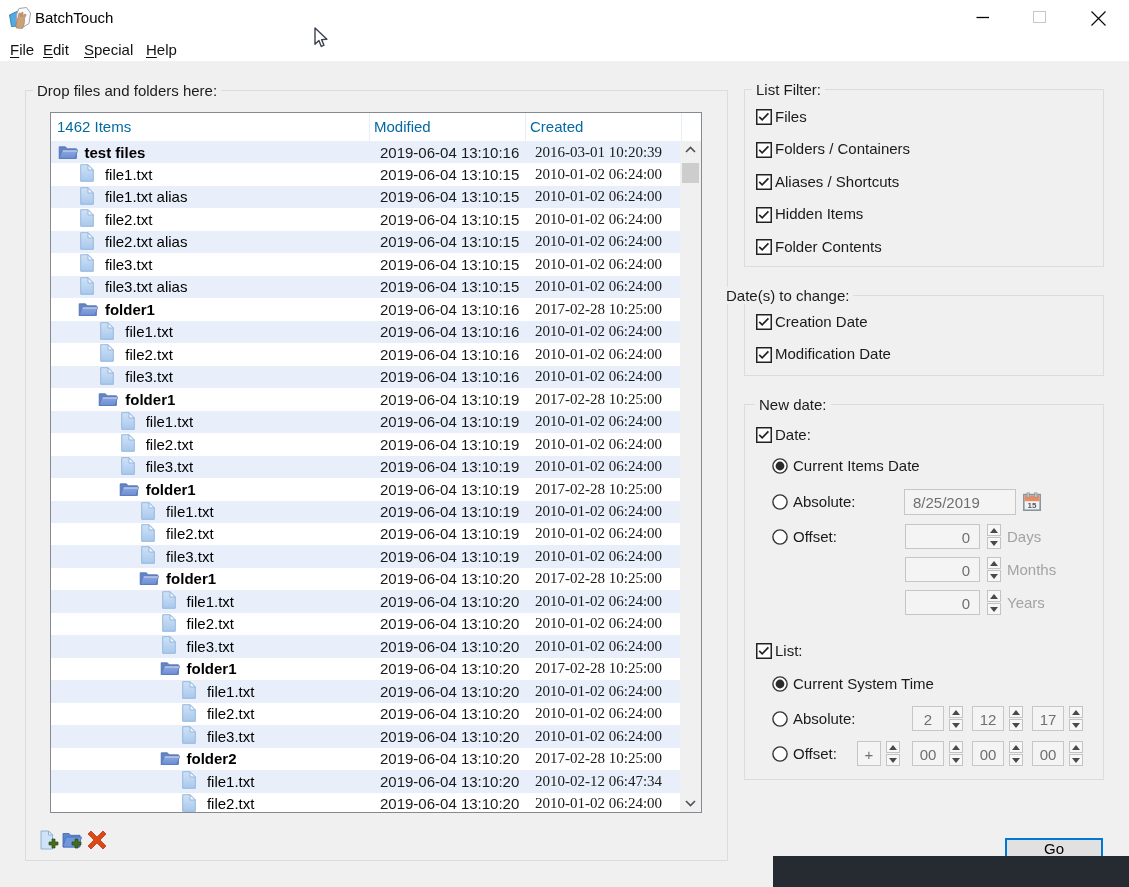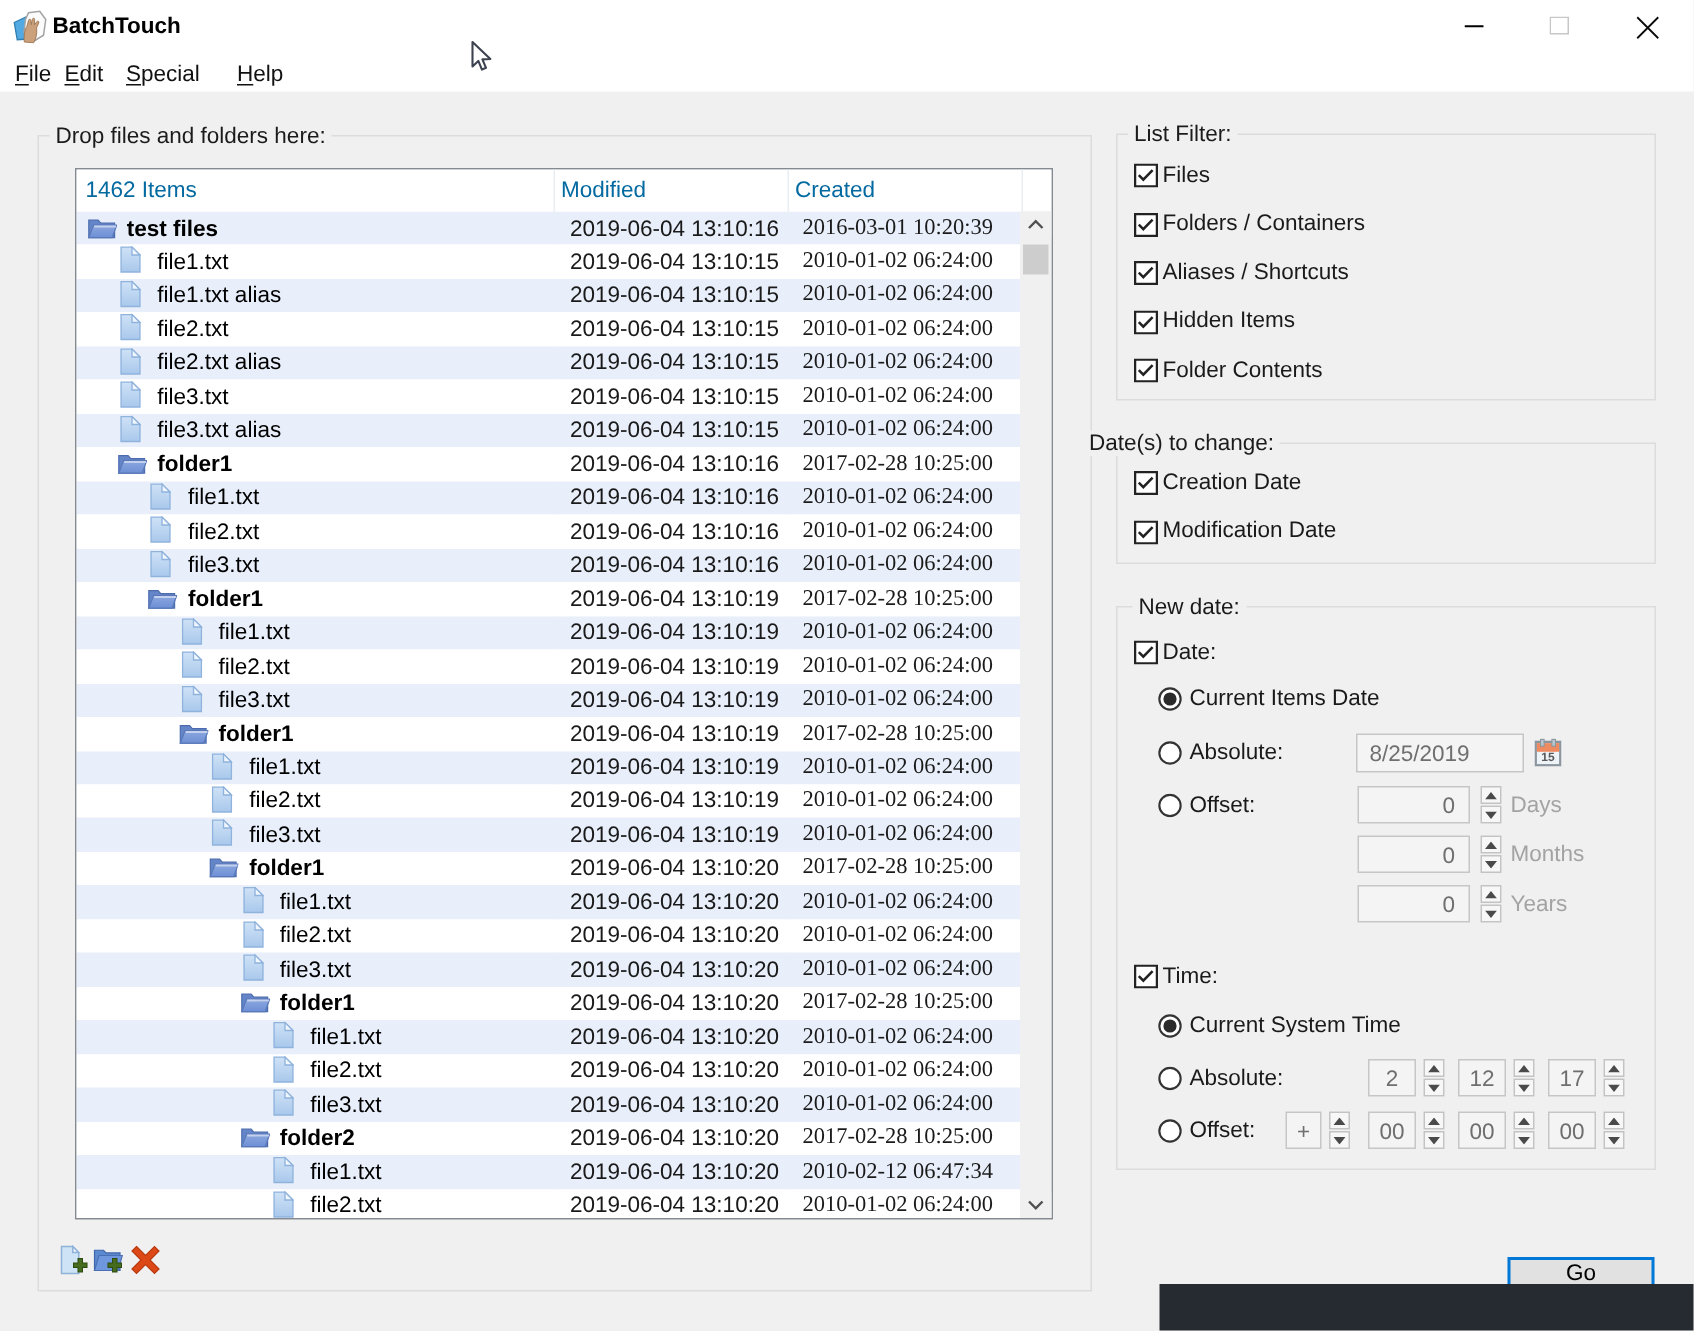--- a/index.html
+++ b/index.html
@@ -1,19 +1,19 @@
 <!DOCTYPE html>
 <html><head><meta charset="utf-8"><style>
 * { margin:0; padding:0; box-sizing:border-box; }
 html,body { width:1129px; height:887px; overflow:hidden; }
 body { background:#f0f0f0; font-family:"Liberation Sans",sans-serif; font-size:15px; color:#1a1a1a;
        -webkit-font-smoothing:antialiased; }
 .abs { position:absolute; }
 #titlebar { position:absolute; left:0; top:0; width:1129px; height:61px; background:#ffffff; }
-#apptitle { position:absolute; left:35px; top:9px; font-size:15px; color:#000;font-weight:bold; }
+#apptitle { position:absolute; left:35px; top:9px; font-size:15px; color:#000; }
 .menuitem { position:absolute; top:41px; font-size:15px; color:#111; }
 .menuitem u { text-decoration:underline; text-underline-offset:2px; }
 #groupL { position:absolute; left:25px; top:90px; width:703px; height:771px; border:1px solid #dcdcdc; }
 .glabel { position:absolute; background:#f0f0f0; padding:0 4px; white-space:nowrap; color:#1b1b1b; }
 #list { position:absolute; left:50px; top:112px; width:652px; height:701px;
         background:#fff; border:1px solid #848a90; overflow:hidden; }
 #lhead { position:absolute; left:0; top:0; width:100%; height:28px; background:#fff; }
 #lhead span { position:absolute; top:5px; color:#0369a1; }
 .trow { position:absolute; left:0; width:630px; height:22.47px; background:#fff; }
 .trow.alt { background:#e8effa; }
@@ -75,21 +75,21 @@
 <svg class="abs" style="left:1033px;top:11px" width="14" height="13" viewBox="0 0 14 13">
     <rect x="0.5" y="0.5" width="12" height="11" fill="none" stroke="#c7c7c7" stroke-width="1"></rect>
   </svg>
 <svg class="abs" style="left:1090px;top:10px" width="17" height="17" viewBox="0 0 17 17">
     <path d="M1.5 1.5 L15.5 15.5 M15.5 1.5 L1.5 15.5" stroke="#0a0a0a" stroke-width="1.2"></path>
   </svg>
 
 <div class="menuitem" style="left:10px"><u>F</u>ile</div>
 <div class="menuitem" style="left:43px"><u>E</u>dit</div>
 <div class="menuitem" style="left:84px"><u>S</u>pecial</div>
-<div class="menuitem" style="left:158px"><u>H</u>elp</div>
+<div class="menuitem" style="left:146px"><u>H</u>elp</div>
 
 <div id="groupL"></div>
 <div class="glabel" style="left:33px;top:82px">Drop files and folders here:</div>
 
 <div id="list">
   <div class="vline" style="left:318px"></div>
   <div class="vline" style="left:474px"></div>
   <div class="vline" style="left:630px"></div>
 <div class="trow alt" style="top:28.00px">
       <svg class="ti tif" style="left:6.5px" width="20" height="16" viewBox="0 0 20 16">
@@ -473,21 +473,21 @@
         <path d="M4 5 L8 0 L0 0 Z" fill="#4a4a4a"></path>
       </svg>
     </div>
   </div>
 <div class="lbl" style="left:1007px;top:593.5px;color:#a3a3a3">Years</div>
 
 <svg class="abs" style="left:756px;top:643px" width="16" height="16" viewBox="0 0 16 16">
     <rect x="0.75" y="0.75" width="14.5" height="14.5" fill="#fff" stroke="#222222" stroke-width="1.5"></rect>
     <path d="M3.2 7.8 L6.2 10.8 L12.4 4.4" fill="none" stroke="#222222" stroke-width="1.7"></path>
   </svg>
-<div class="lbl" style="left:775px;top:641.5px">Time:</div>
+<div class="lbl" style="left:775px;top:641.5px">List:</div>
 <svg class="abs" style="left:772px;top:675.5px" width="16" height="16" viewBox="0 0 16 16">
     <circle cx="8" cy="8" r="7.1" fill="#fff" stroke="#333333" stroke-width="1.4"></circle>
     <circle cx="8" cy="8" r="4.4" fill="#2b2b2b"></circle>
   </svg>
 <div class="lbl" style="left:793px;top:674.5px">Current System Time</div>
 <svg class="abs" style="left:772px;top:711px" width="16" height="16" viewBox="0 0 16 16">
     <circle cx="8" cy="8" r="7.1" fill="#fff" stroke="#333333" stroke-width="1.4"></circle>
   </svg>
 <div class="lbl" style="left:793px;top:710px">Absolute:</div>
 <div class="nf" style="left:912px;top:705.5px;width:32px;height:25px;line-height:25px;text-align:center">2</div>

